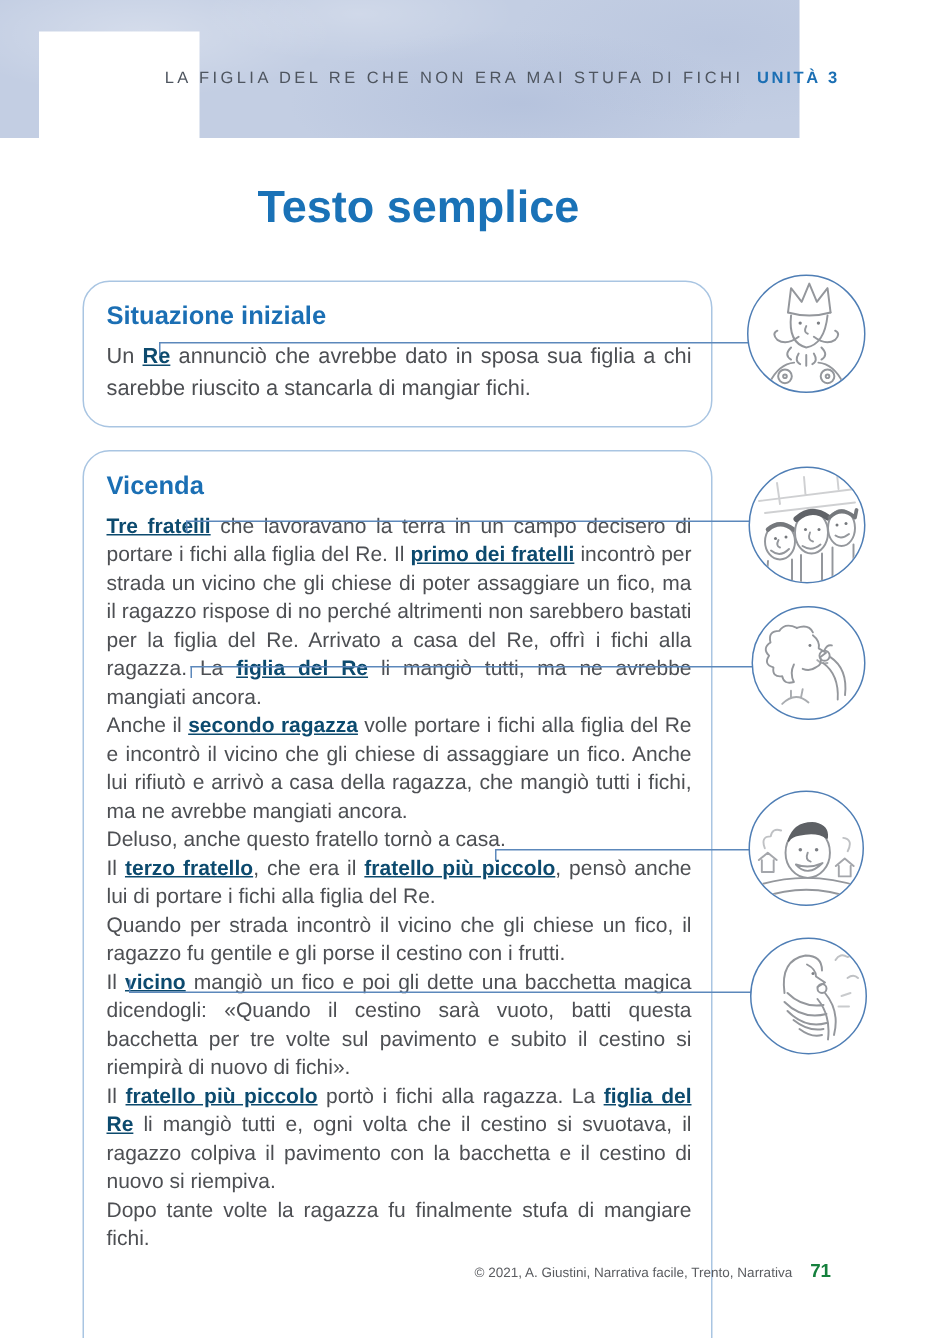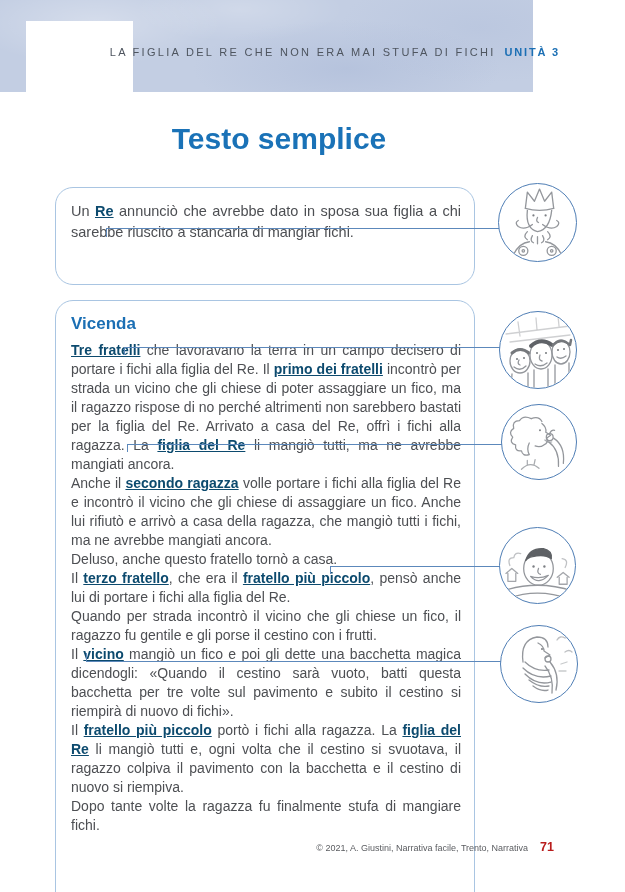--- a/index.html
+++ b/index.html
@@ -56,37 +56,38 @@
   }
   .circle svg { display:block; width:100%; height:100%; }
 
   
   .footer {
     position:absolute; top:840px; left:0; width:554px;
     display:flex; justify-content:flex-end; align-items:baseline; gap:12px;
   }
   .credit { font-size:9px; color:#5a5c60; white-space:nowrap; }
   .credit .it { }
-  .pagenum { font-size:12.5px; font-weight:bold; color:#b91c1c; }
+  .pagenum { font-size:12.5px; font-weight:bold; color:#15803d; }
 </style>
 </head>
 <body>
 
 <div class="page">
 
   <div class="band">
     <div class="notch"></div>
   </div>
   <div class="running-head">
     <span>LA FIGLIA DEL RE CHE NON ERA MAI STUFA DI FICHI</span><span class="unit">UNITÀ 3</span>
   </div>
 
   <h1 class="page-title">Testo semplice</h1>
 
   <section class="box box-situazione">
+    <h2>Situazione iniziale</h2>
     <div class="paras">
         <p><span>Un </span><span class="hl">Re</span><span> annunciò che avrebbe dato in sposa sua figlia a chi sarebbe riuscito a stancarla di mangiar fichi.</span></p>
       </div>
   </section>
 
   <section class="box box-vicenda">
     <h2>Vicenda</h2>
     <div class="paras">
         <p><span class="hl">Tre fratelli</span><span> che lavoravano la terra in un campo decisero di portare i fichi alla figlia del Re. Il </span><span class="hl">primo dei fratelli</span><span> incontrò per strada un vicino che gli chiese di poter assaggiare un fico, ma il ragazzo rispose di no perché altrimenti non sarebbero bastati per la figlia del Re. Arrivato a casa del Re, offrì i fichi alla ragazza. La </span><span class="hl">figlia del Re</span><span> li mangiò tutti, ma ne avrebbe mangiati ancora.</span></p>
         <p><span>Anche il </span><span class="hl">secondo ragazza</span><span> volle portare i fichi alla figlia del Re e incontrò il vicino che gli chiese di assaggiare un fico. Anche lui rifiutò e arrivò a casa della ragazza, che mangiò tutti i fichi, ma ne avrebbe mangiati ancora.</span></p>

